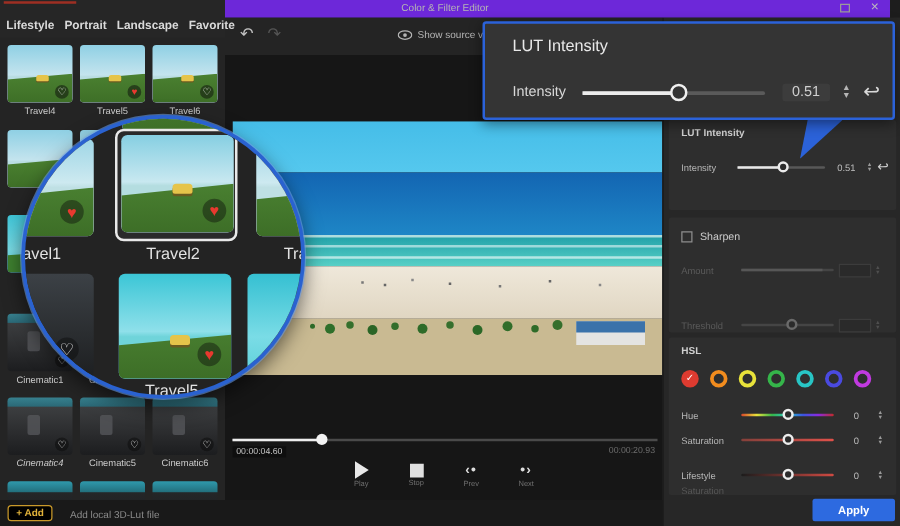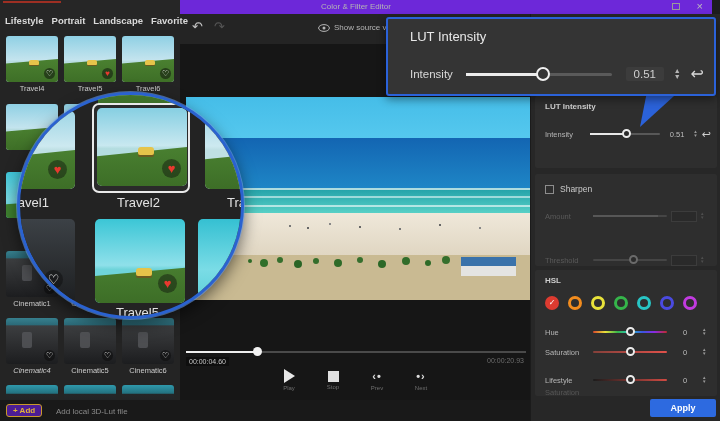--- a/index.html
+++ b/index.html
@@ -32,21 +32,21 @@
   .t-cyan { background:linear-gradient(180deg,#3ec4d6 0%,#7adce6 60%,#5ccfd8 100%); }
   .t-cyan .hill { position:absolute; left:0; right:0; bottom:0; height:100%;
       clip-path:polygon(0 70%, 100% 62%, 100% 100%, 0 100%); background:#3f8230; }
   
   .t-cine { background:linear-gradient(180deg,#37808e 0%,#2b6a78 15%,#3c3e40 17%,#2b2c2e 62%,#1c1d1f 100%); }
   .t-cine .fig { position:absolute; left:30%; top:30%; width:10px; height:16px; background:#55565a; border-radius:2px; opacity:.8; }
   .t-cine2 { background:linear-gradient(180deg,#2f99ac 0%,#23717f 18%,#242628 20%,#17181a 100%); }
 
   .addbar { position:absolute; left:0; top:400px; width:530px; height:21px; background:#191919; z-index:12; }
   .add-btn { position:absolute; left:6px; top:4px; height:13px; padding:0 6px; border:1px solid #c9992a; border-radius:3px;
-             color:#e0b23a; font-size:8px; font-weight:bold; line-height:11px; background:#4c1d95; }
+             color:#e0b23a; font-size:8px; font-weight:bold; line-height:11px; background:#000000; }
   .add-hint { position:absolute; left:56px; top:7px; font-size:8px; color:#8a8a8a; }
 
   
   .preview { position:absolute; left:180px; top:14px; width:350px; height:386px; background:#161616; }
   .ptoolbar { position:absolute; left:0; top:0; width:350px; height:30px; background:#242424; }
   .ico-undo { position:absolute; left:12px; top:5px; font-size:13px; color:#c3c3c3; }
   .ico-redo { position:absolute; left:34px; top:5px; font-size:13px; color:#555; }
   .show-src { position:absolute; left:138px; top:9px; display:flex; align-items:center; gap:4px; }
   .show-src span { font-size:8px; color:#b5b5b5; white-space:nowrap; }
 

